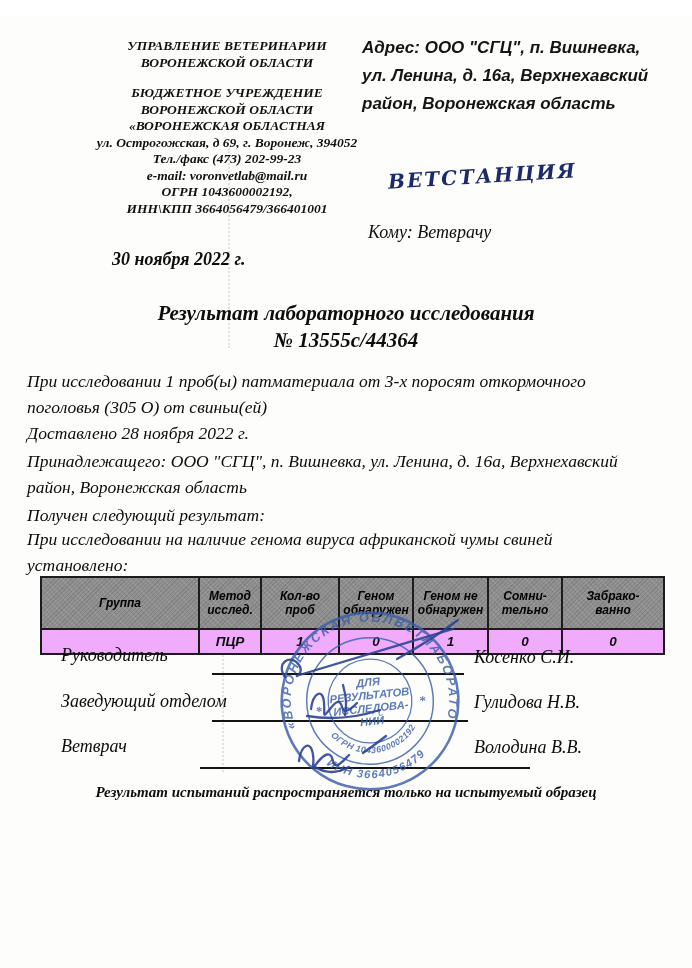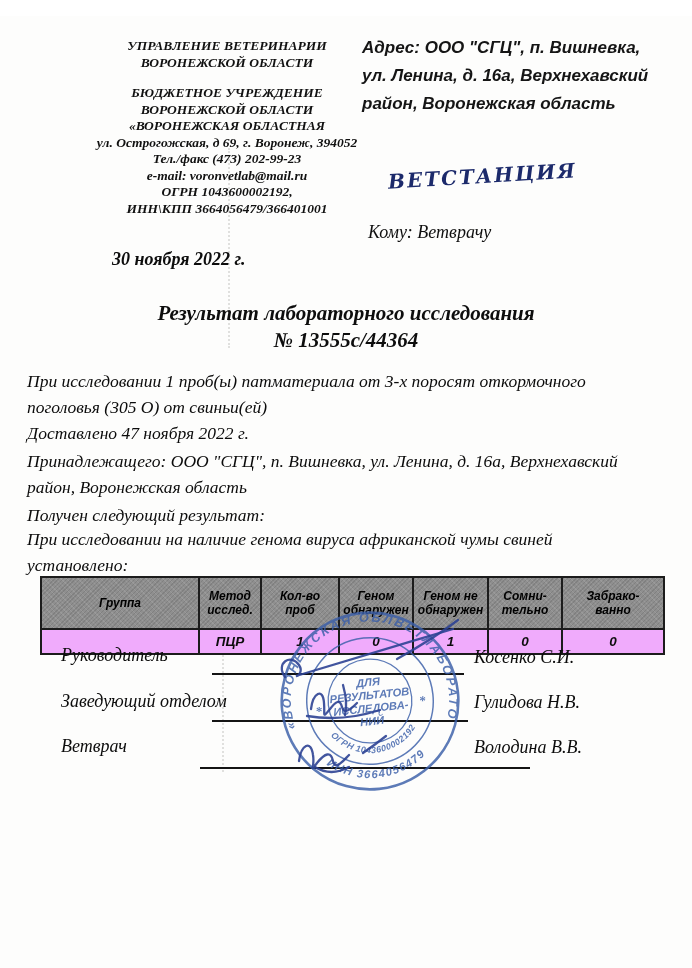--- a/index.html
+++ b/index.html
@@ -122,21 +122,21 @@
   <div class="recipient">Кому: Ветврачу</div>
 
   <div class="doc-date">30 ноября 2022 г.</div>
 
   <div class="doc-title">
     <div>Результат лабораторного исследования</div>
     <div>№ 13555с/44364</div>
   </div>
 
   <div class="para p1">При исследовании 1 проб(ы) патматериала от 3-х поросят откормочного поголовья (305 О) от свиньи(ей)</div>
-  <div class="para p2">Доставлено 47 ноября 2022 г.</div>
+  <div class="para p2">Доставлено 28 ноября 2022 г.</div>
   <div class="para p3">Принадлежащего: ООО "СГЦ", п. Вишневка, ул. Ленина, д. 16а, Верхнехавский район, Воронежская область</div>
   <div class="para p4">Получен следующий результат:</div>
   <div class="para p5">При исследовании на наличие генома вируса африканской чумы свиней установлено:</div>
 
   <table class="results">
     <colgroup>
       <col style="width:158px">
         <col style="width:62px">
         <col style="width:78px">
       <col style="width:74px">
@@ -219,14 +219,15 @@
       <path d="M 92,115 q 36,6 73,-6"></path>
       <path d="M 128,84 q 5,18 2,30"></path>
     </g>
     <g>
       <path d="M 84,160 c 2,-16 12,-22 14,-6 c 2,12 -4,18 4,8 c 8,-10 14,-12 16,-2 c 2,10 10,0 16,-6"></path>
       <path d="M 100,166 q 16,10 34,0"></path>
       <path d="M 148,152 q 13,-9 23,-17"></path>
     </g>
   </svg>
 
+  <div class="footer-note">Результат испытаний распространяется только на испытуемый образец</div>
 
 </div>
 
 </body></html>

